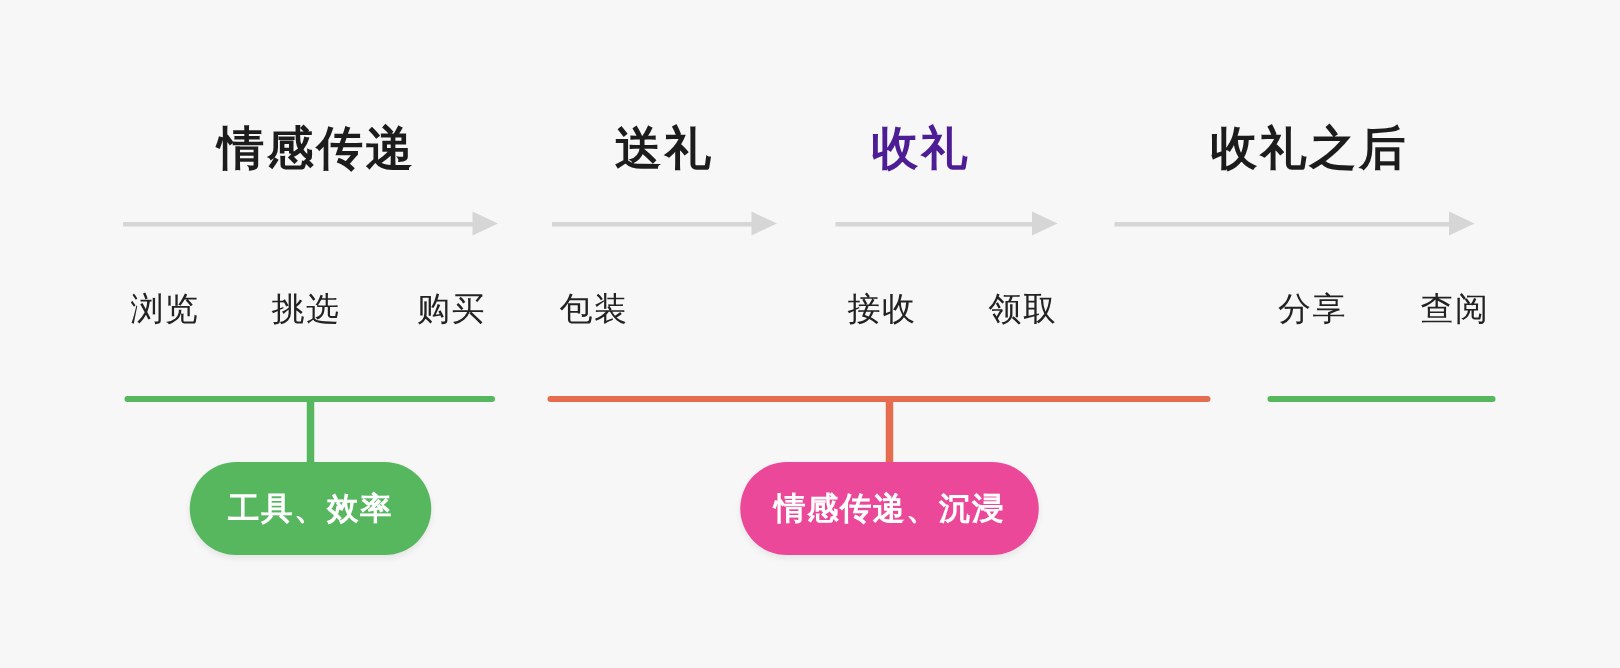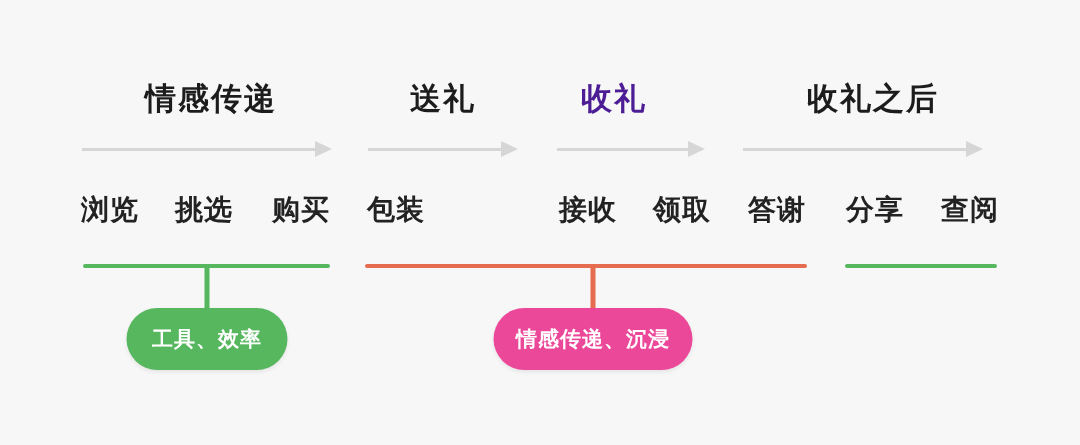--- a/index.html
+++ b/index.html
@@ -39,22 +39,22 @@
     top:0;right:0;
     width:0;height:0;
     border-top:8px solid transparent;
     border-bottom:8px solid transparent;
     border-left:17px solid #d6d6d6;
   }
   .step-label{
     position:absolute;
     top:191px;
     transform:translateX(-50%);
-    font-size:28px;
-    font-weight:700;
+    font-size:22px;
+    font-weight:400;
     color:#222222;
     letter-spacing:1px;
     white-space:nowrap;
   }
   .underline{
     position:absolute;
     top:264px;
     height:4px;
     border-radius:2px;
   }
@@ -105,21 +105,20 @@
     <div class="arrow" style="left: 743px; width: 240px;">
       <div class="arrow-line" style="width: 225px; background: rgb(214, 214, 214);"></div>
       <div class="arrow-head" style="border-left-color: rgb(214, 214, 214);"></div>
     </div>
     <div class="step-label" style="left: 110px; color: rgb(34, 34, 34);">浏览</div>
     <div class="step-label" style="left: 204px; color: rgb(34, 34, 34);">挑选</div>
     <div class="step-label" style="left: 396px; color: rgb(34, 34, 34);">包装</div>
     <div class="step-label" style="left: 301px; color: rgb(34, 34, 34);">购买</div>
     <div class="step-label" style="left: 588px; color: rgb(34, 34, 34);">接收</div>
     <div class="step-label" style="left: 682px; color: rgb(34, 34, 34);">领取</div>
-    <div class="step-label" style="left: 777px; color: rgb(34, 34, 34);">答谢</div>
     <div class="step-label" style="left: 875px; color: rgb(34, 34, 34);">分享</div>
     <div class="step-label" style="left: 970px; color: rgb(34, 34, 34);">查阅</div>
     <div class="underline" style="left: 83px; width: 247px; background: rgb(86, 183, 95);"></div>
     <div class="underline" style="left: 365px; width: 442px; background: rgb(230, 108, 80);"></div>
     <div class="underline" style="left: 845px; width: 152px; background: rgb(86, 183, 95);"></div>
     <div class="stem" style="left: 207px; background: rgb(86, 183, 95);"></div>
     <div class="pill" style="left: 207px; width: 161px; background: rgb(86, 183, 95); color: rgb(255, 255, 255);">工具、效率</div>
     <div class="stem" style="left: 593px; background: rgb(230, 108, 80);"></div>
     <div class="pill" style="left: 593px; width: 199px; background: #ec4899; color: rgb(255, 255, 255);">情感传递、沉浸</div>
   </div>

